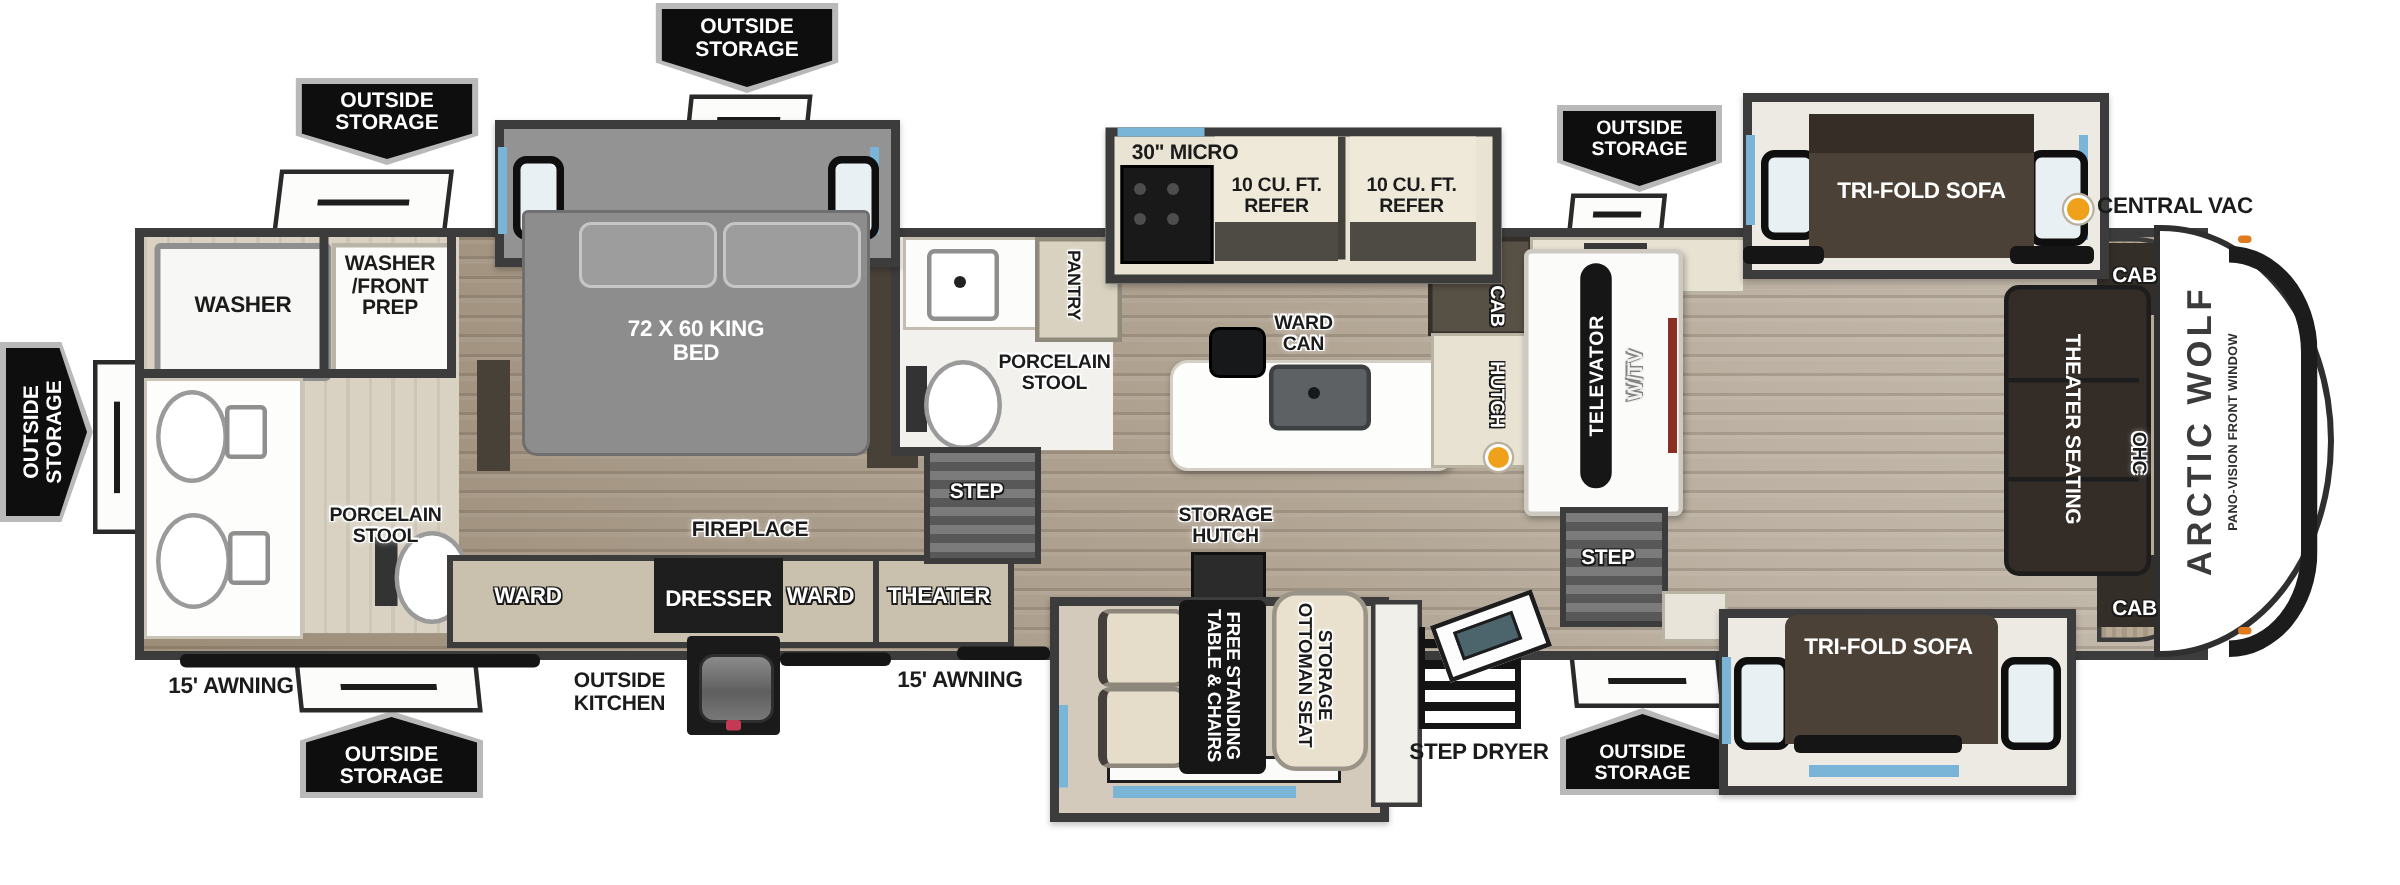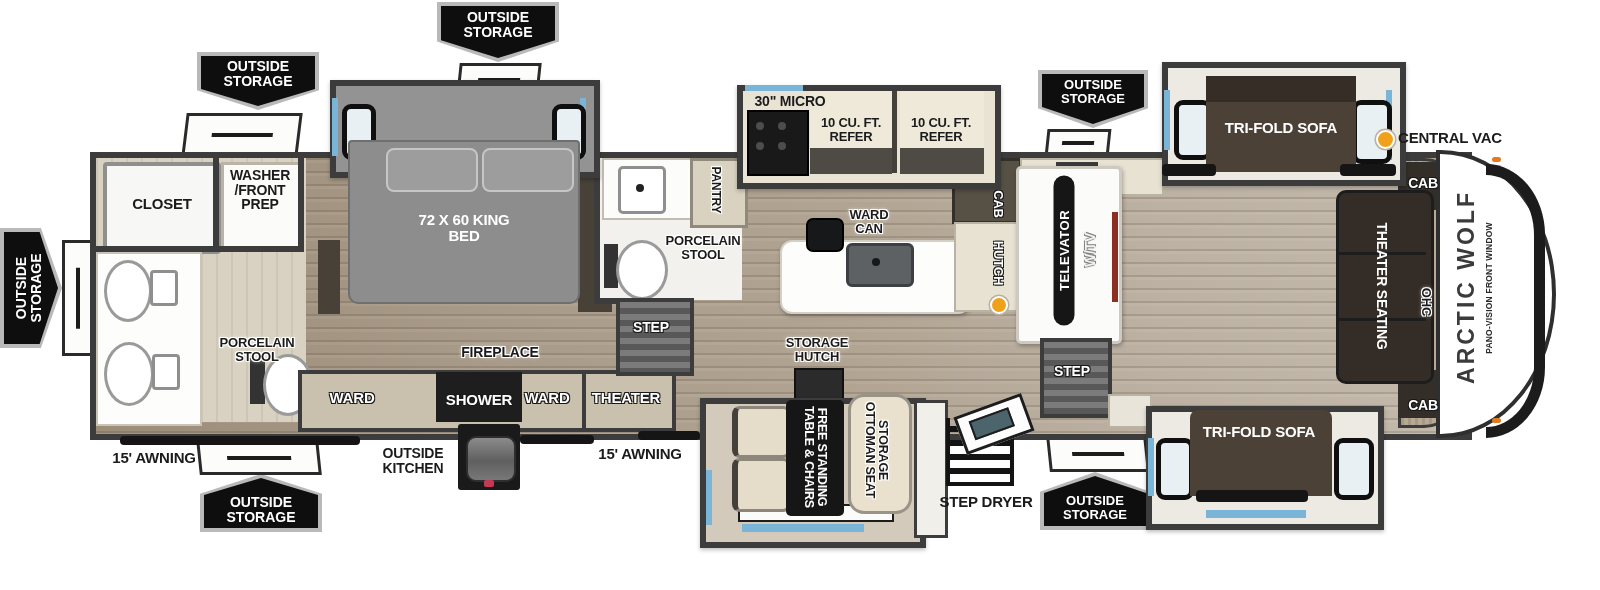--- a/index.html
+++ b/index.html
@@ -205,28 +205,28 @@
   <div class="blackbar" style="left:120px;top:436px;width:240px;height:9px;"></div>
   <div class="blackbar" style="left:520px;top:435px;width:74px;height:9px;"></div>
   <div class="blackbar" style="left:638px;top:431px;width:62px;height:9px;"></div>
 
   <div class="abs" style="left:458px;top:424px;width:62px;height:66px;background:#1a1a1a;border-radius:3px;"></div>
   <div class="abs" style="left:466px;top:436px;width:46px;height:42px;background:linear-gradient(180deg,#8b8b8b,#5f5f5f 55%,#787878);border:2px solid #2e2e2e;border-radius:10px;"></div>
   <div class="abs" style="left:484px;top:480px;width:10px;height:7px;background:#c43a55;border-radius:2px;"></div>
 
   <div class="orangedot" style="left:1376px;top:130px;width:15px;height:15px;"></div>
 
-  <div class="lbl" style="left:112px;top:196px;width:100px;font-size:15px;">CLOSET</div>
+  <div class="lbl" style="left:112px;top:196px;width:100px;font-size:15px;">WASHER</div>
   <div class="lbl" style="left:222px;top:168px;width:76px;font-size:14px;">WASHER /FRONT PREP</div>
   <div class="lbl halo" style="left:206px;top:336px;width:102px;font-size:13px;">PORCELAIN STOOL</div>
 
   <div class="lbl" style="left:418px;top:212px;width:92px;font-size:15px;color:#fff;">72 X 60 KING BED</div>
   <div class="lbl halo" style="left:450px;top:345px;width:100px;font-size:14px;">FIREPLACE</div>
   <div class="lbl wout" style="left:312px;top:390px;width:80px;font-size:15px;">WARD</div>
-  <div class="lbl wout" style="left:438px;top:392px;width:82px;font-size:15px;">SHOWER</div>
+  <div class="lbl wout" style="left:438px;top:392px;width:82px;font-size:15px;">DRESSER</div>
   <div class="lbl wout" style="left:510px;top:390px;width:74px;font-size:15px;">WARD</div>
   <div class="lbl wout" style="left:586px;top:390px;width:80px;font-size:15px;">THEATER</div>
 
   <div class="lbl rot halo" style="left:716px;top:190px;font-size:12px;white-space:nowrap;">PANTRY</div>
   <div class="lbl halo" style="left:656px;top:234px;width:94px;font-size:13px;">PORCELAIN STOOL</div>
   <div class="lbl wout" style="left:620px;top:320px;width:62px;font-size:14px;">STEP</div>
 
   <div class="lbl" style="left:742px;top:94px;width:96px;font-size:14px;">30" MICRO</div>
   <div class="lbl" style="left:812px;top:116px;width:78px;font-size:13px;">10 CU. FT. REFER</div>
   <div class="lbl" style="left:902px;top:116px;width:78px;font-size:13px;">10 CU. FT. REFER</div>

